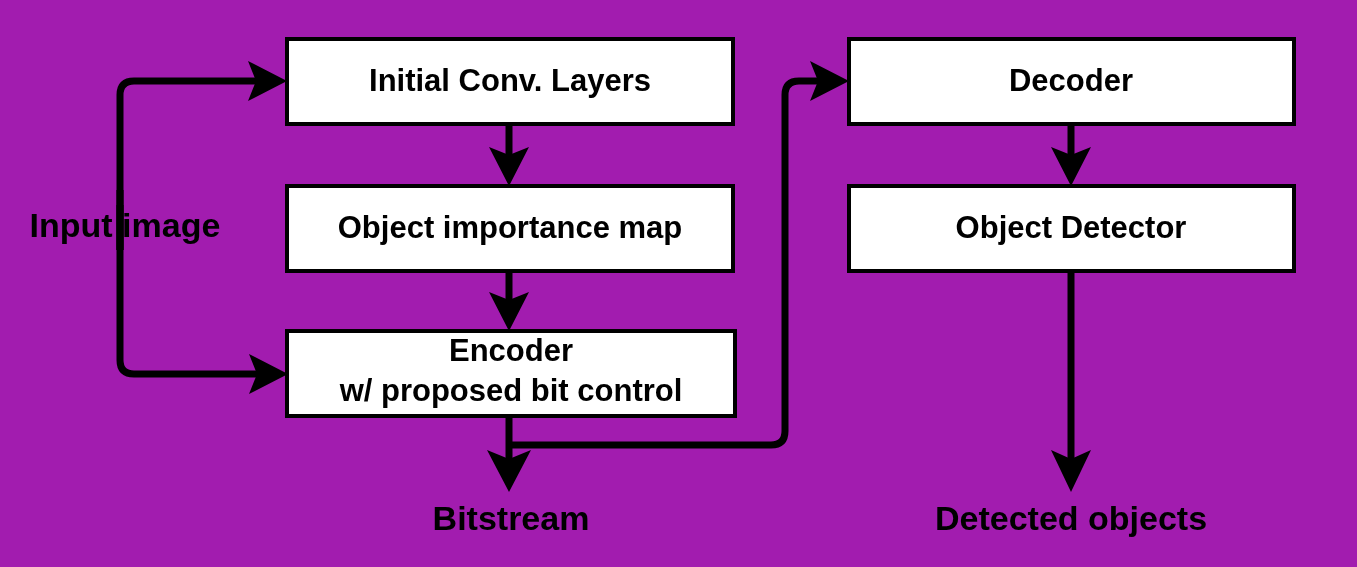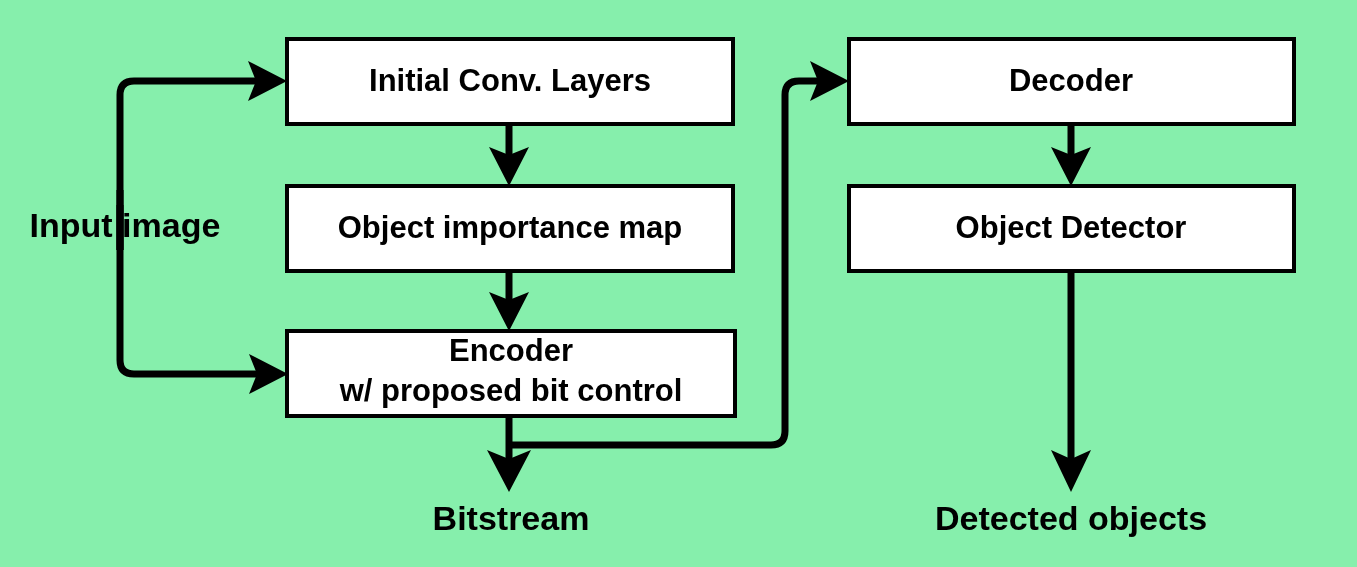--- a/index.html
+++ b/index.html
@@ -10,21 +10,21 @@
   body {
     width: 1357px;
     height: 567px;
     overflow: hidden;
     font-family: "Liberation Sans", sans-serif;
   }
   #diagram-root {
     position: relative;
     width: 1357px;
     height: 567px;
-    background: #86efac;
+    background: #a21caf;
   }
   svg.flow {
     position: absolute;
     top: 0;
     left: 0;
     width: 1357px;
     height: 567px;
     display: block;
   }
   .box-rect {

